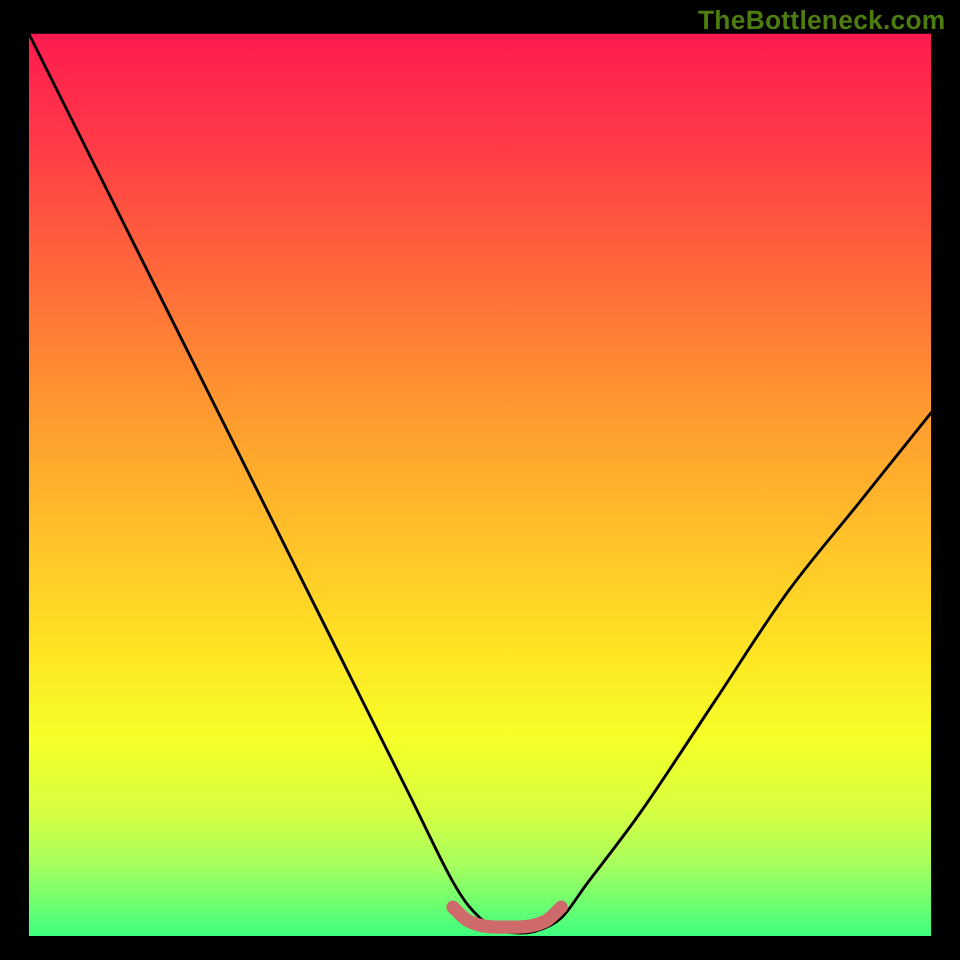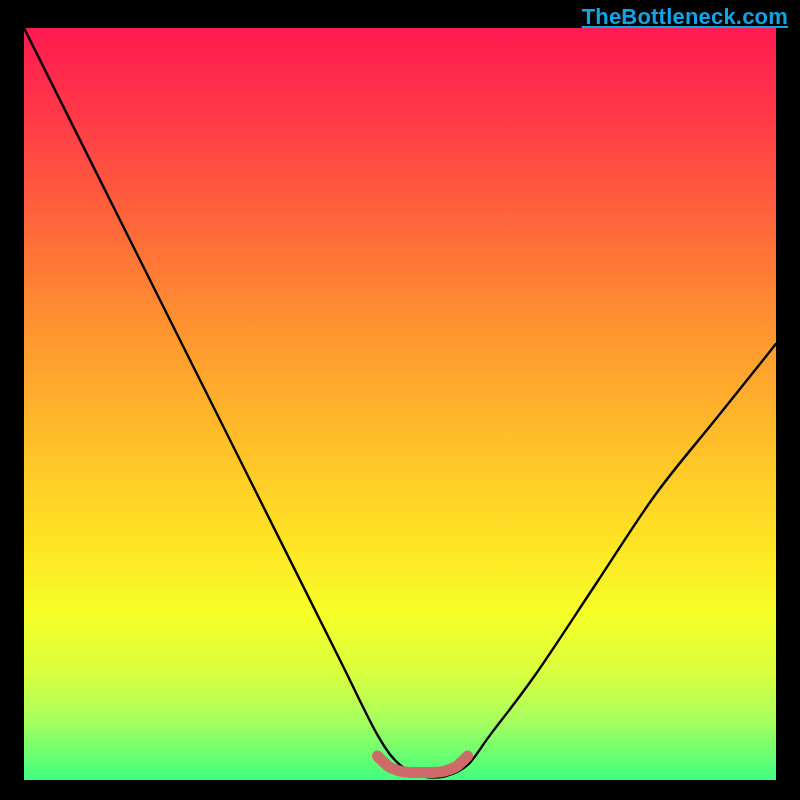--- a/index.html
+++ b/index.html
@@ -14,26 +14,25 @@
   .frame {
     position: relative;
     width: 800px;
     height: 800px;
     background: #000;
   }
   .watermark {
     position: absolute;
     top: 4px;
     right: 12px;
-    color: #0ea5e9;
+    color: #4d7c0f;
     font-size: 22px;
     font-weight: 600;
     letter-spacing: 0.2px;
     z-index: 10;
-    text-decoration: underline;
   }
   .plot-area {
     position: absolute;
     left: 24px;
     top: 28px;
     width: 752px;
     height: 752px;
     overflow: hidden;
   }
   .gradient {

